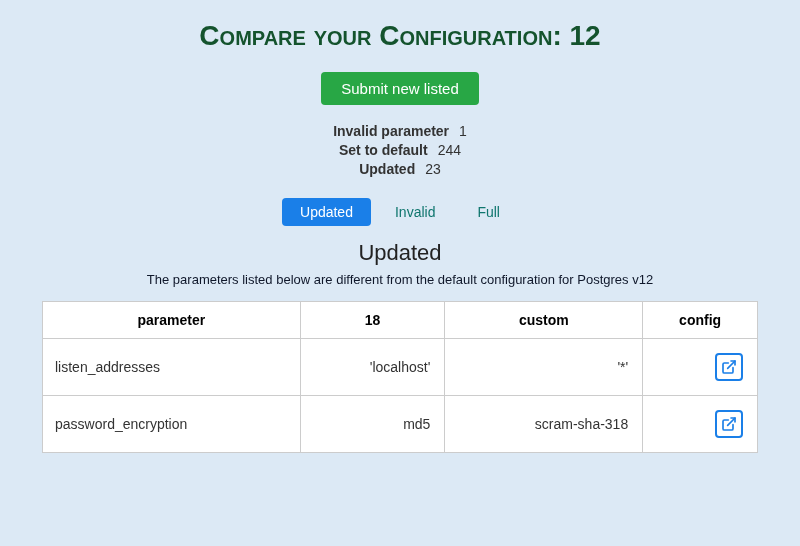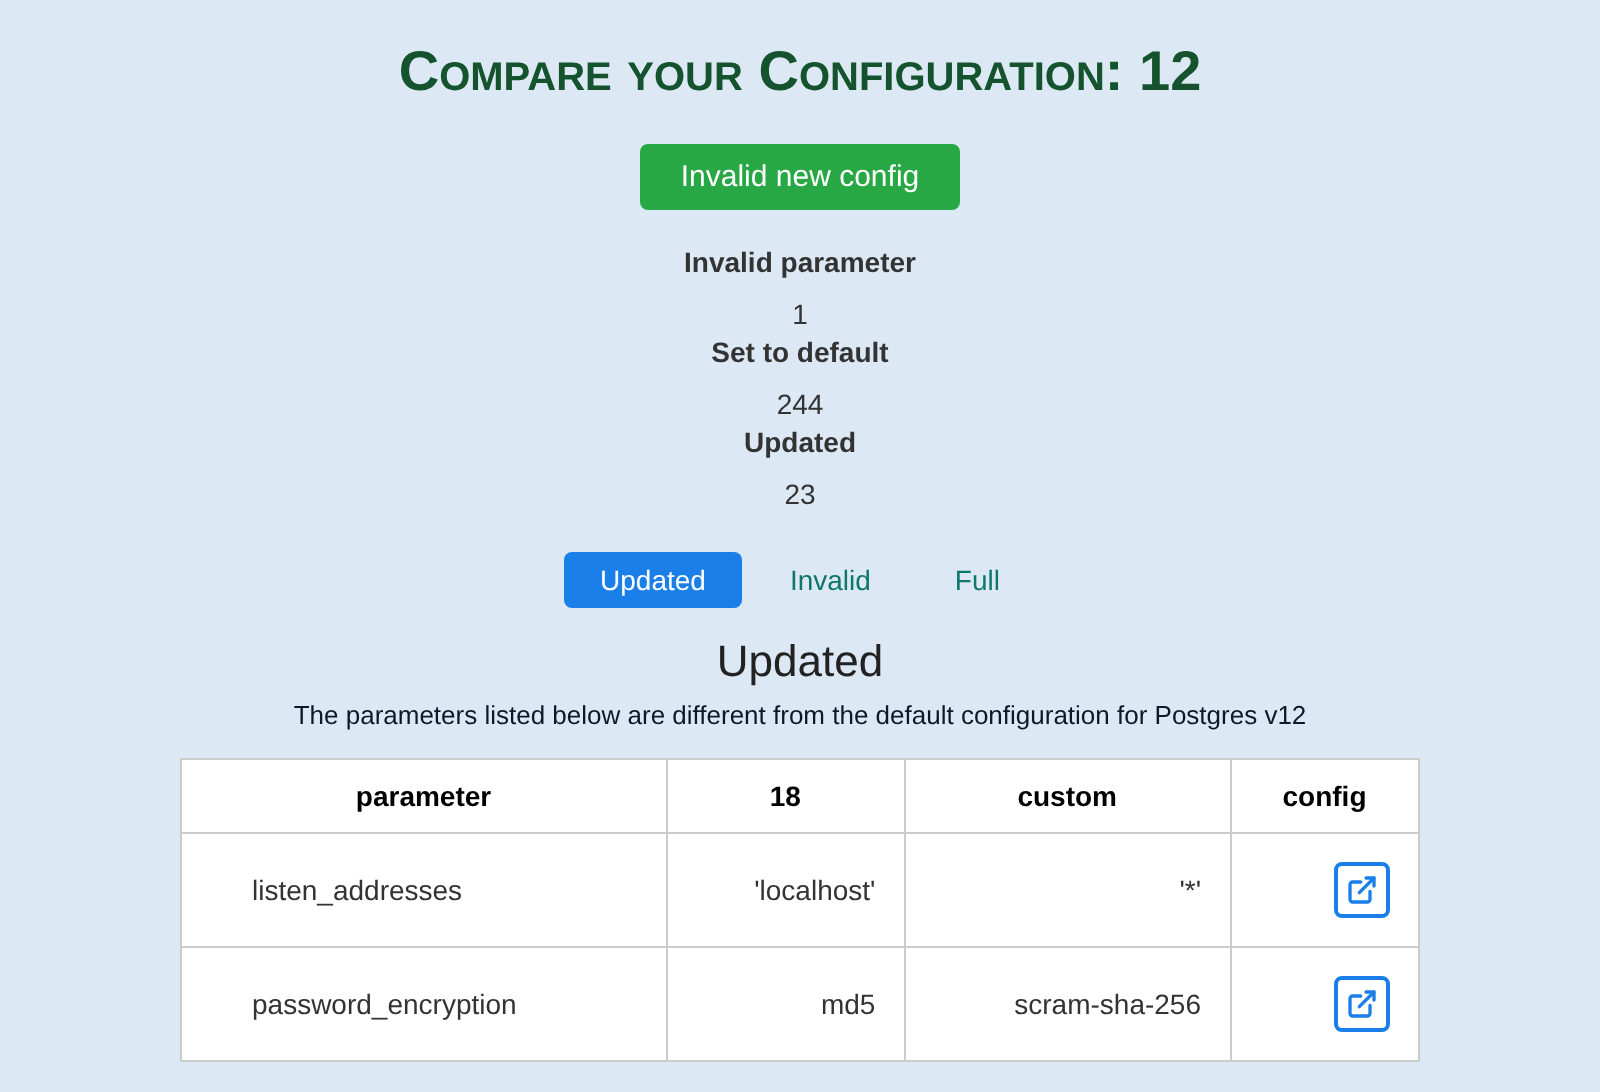--- a/index.html
+++ b/index.html
@@ -39,21 +39,20 @@
       margin-bottom: 18px;
       font-size: 14px;
       color: #333;
     }
 
     .summary-row {
       display: flex;
       justify-content: center;
       gap: 10px;
       margin-bottom: 3px;
-      flex-direction: column;
     }
 
     .summary-label {
       font-weight: bold;
     }
 
     .summary-value {
       font-weight: normal;
     }
 
@@ -93,21 +92,21 @@
 
     .section-desc {
       font-size: 13px;
       color: #0f172a;
       text-align: center;
       margin-bottom: 14px;
     }
 
     .data-table {
       border-collapse: collapse;
-      width: 620px;
+      width: 716px;
       background: white;
       font-size: 14px;
     }
 
     .data-table th {
       border: 1px solid #ccc;
       padding: 10px 14px;
       font-weight: bold;
       background: white;
       text-align: center;
@@ -115,42 +114,42 @@
 
     .data-table td {
       border: 1px solid #ccc;
       padding: 14px 14px;
       text-align: right;
       color: #333;
     }
 
     .data-table tr td:first-child {
       text-align: left;
-      padding-left: 35px;
+      padding-left: 12px;
     }
 
     .history-icon {
       display: inline-flex;
       align-items: center;
       justify-content: center;
       color: #1a7fe8;
       font-size: 20px;
       cursor: pointer;
       border: 2px solid #1a7fe8;
       border-radius: 4px;
       width: 28px;
       height: 28px;
     }
   </style>
 </head>
 <body>
 
 <h1 class="page-title">Compare your Configuration: 12</h1>
 
-<button class="submit-btn">Invalid new config</button>
+<button class="submit-btn">Submit new listed</button>
 
 <div class="summary-section">
   <div class="summary-row">
     <span class="summary-label">Invalid parameter</span>
     <span class="summary-value">1</span>
   </div>
   <div class="summary-row">
     <span class="summary-label">Set to default</span>
     <span class="summary-value">244</span>
   </div>
@@ -189,21 +188,21 @@
             <path d="M18 13v6a2 2 0 0 1-2 2H5a2 2 0 0 1-2-2V8a2 2 0 0 1 2-2h6"></path>
             <polyline points="15 3 21 3 21 9"></polyline>
             <line x1="10" y1="14" x2="21" y2="3"></line>
           </svg>
         </span>
       </td>
     </tr>
     <tr>
       <td>password_encryption</td>
       <td>md5</td>
-      <td>scram-sha-256</td>
+      <td>scram-sha-318</td>
       <td>
         <span class="history-icon">
           <svg xmlns="http://www.w3.org/2000/svg" width="16" height="16" viewBox="0 0 24 24" fill="none" stroke="#1a7fe8" stroke-width="2.5" stroke-linecap="round" stroke-linejoin="round">
             <path d="M18 13v6a2 2 0 0 1-2 2H5a2 2 0 0 1-2-2V8a2 2 0 0 1 2-2h6"></path>
             <polyline points="15 3 21 3 21 9"></polyline>
             <line x1="10" y1="14" x2="21" y2="3"></line>
           </svg>
         </span>
       </td>
     </tr>

